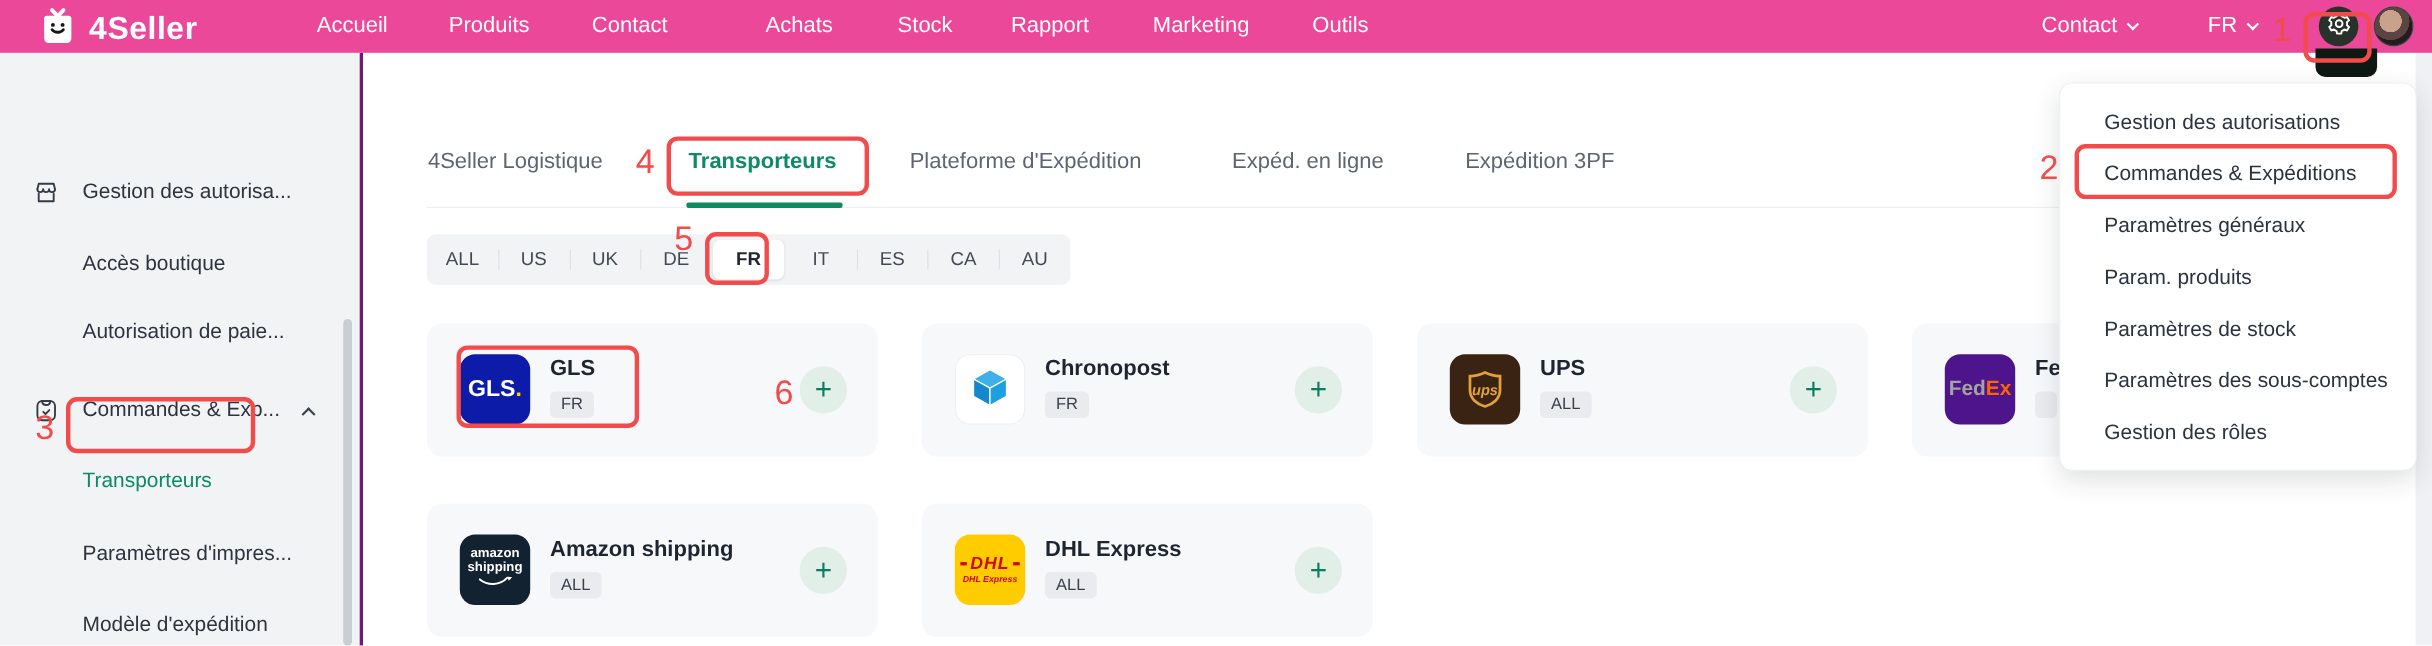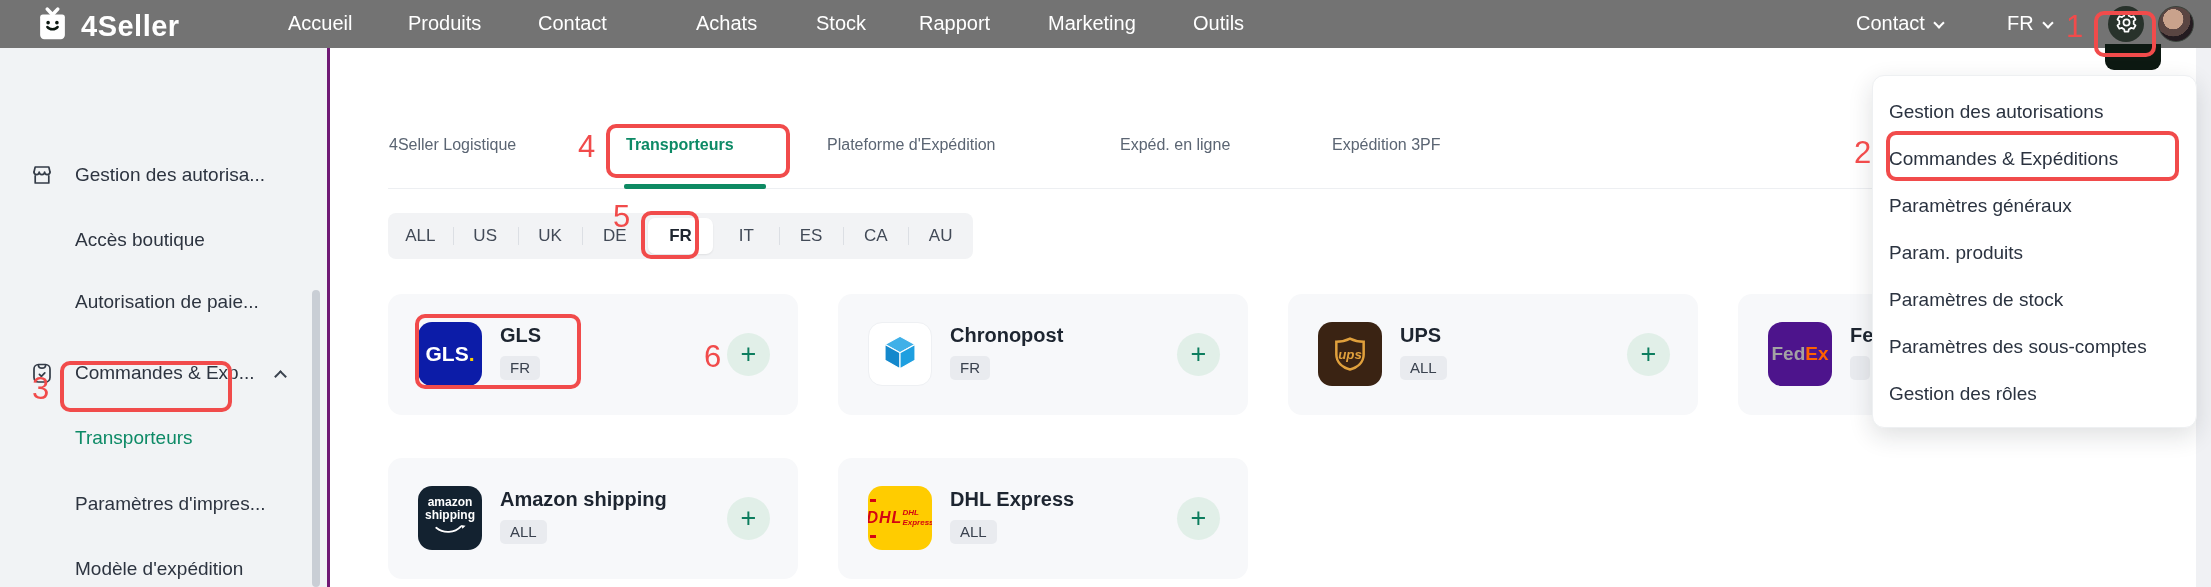--- a/index.html
+++ b/index.html
@@ -1,20 +1,20 @@
 <!DOCTYPE html>
 <html><head>
 <meta charset="utf-8">
 <style>
   html,body{margin:0;padding:0;background:#fff;}
   *{box-sizing:border-box;font-family:"Liberation Sans",sans-serif;}
   #app{position:relative;width:2211px;height:587px;overflow:hidden;background:#fff;}
 
   
-  .topbar{position:absolute;left:0;top:0;width:2211px;height:48px;background:#737373;z-index:30;}
+  .topbar{position:absolute;left:0;top:0;width:2211px;height:48px;background:#ec4899;z-index:30;}
   .logo{position:absolute;left:36px;top:6px;display:flex;align-items:center;gap:12px;}
   .logo-text{color:#fff;font-size:29px;font-weight:800;letter-spacing:.5px;}
   .nav-item{position:absolute;top:12px;color:#fff;font-size:20px;font-weight:500;white-space:nowrap;cursor:pointer;}
   .nv0{left:288px}.nv1{left:408px}.nv2{left:538px}.nv3{left:696px}
   .nv4{left:816px}.nv5{left:919px}.nv6{left:1048px}.nv7{left:1193px}
   .nav-right{position:absolute;top:12px;color:#fff;font-size:20px;font-weight:400;white-space:nowrap;cursor:pointer;}
   .contact{left:1856px}.lang{left:2007px}
   .chev{display:inline-block;width:8px;height:8px;border-right:2px solid #fff;border-bottom:2px solid #fff;transform:rotate(45deg);margin-left:10px;margin-bottom:4px;vertical-align:middle;}
   .gear-btn{position:absolute;left:2108px;top:6px;width:36px;height:36px;border-radius:50%;background:#28322b;display:flex;align-items:center;justify-content:center;cursor:pointer;}
   .gear-tail{position:absolute;left:2105px;top:44px;width:56px;height:26px;background:#0d1912;border-radius:0 0 9px 9px;z-index:35;}
@@ -23,21 +23,21 @@
 
   
   .sidebar{position:absolute;left:0;top:48px;width:330px;height:539px;background:#f1f3f5;border-right:3px solid #701a75;z-index:5;}
   .side-item{position:absolute;left:75px;font-size:19px;color:#2d3440;white-space:nowrap;cursor:pointer;line-height:24px;}
   .side-icon{position:absolute;left:30px;width:24px;height:24px;color:#333b47;}
   .side-item.green{color:#0d8a66;}
   .side-chev{position:absolute;left:276px;top:324px;width:9px;height:9px;border-right:2px solid #3a424e;border-bottom:2px solid #3a424e;transform:rotate(-135deg);}
   .side-scroll{position:absolute;left:312px;top:242px;width:8px;height:297px;border-radius:4px;background:#c9ced5;}
 
   
-  .tab{position:absolute;top:136px;font-size:16px;color:#5b6573;white-space:nowrap;cursor:pointer;}
+  .tab{position:absolute;top:136px;font-size:20px;color:#5b6573;white-space:nowrap;cursor:pointer;}
   .tb0{left:389px}.tb1{left:626px}.tb2{left:827px}.tb3{left:1120px}.tb4{left:1332px}
   .tab.active{color:#0d8a66;font-weight:700;}
   .tab-line{position:absolute;left:388px;top:188px;width:1790px;height:1px;background:#edeff2;}
   .tab-underline{position:absolute;left:624px;top:184px;width:142px;height:5px;background:#0e8a63;border-radius:2px;}
 
   
   .filters{position:absolute;left:388px;top:213px;width:585px;height:46px;background:#f2f3f5;border-radius:8px;display:flex;align-items:stretch;}
   .seg{flex:1;display:flex;align-items:center;justify-content:center;font-size:17px;font-weight:500;color:#424a57;cursor:pointer;position:relative;}
   .seg + .seg::before{content:"";position:absolute;left:0;top:14px;bottom:14px;width:1px;background:#dcdfe4;}
   .seg.active{background:#fff;border-radius:7px;margin:5px 1px;color:#1f2630;font-weight:700;box-shadow:0 1px 2px rgba(0,0,0,.08);}
@@ -52,28 +52,28 @@
   .cbadge{position:absolute;left:112px;top:62px;background:#e9ebef;border-radius:5px;padding:3px 10px;font-size:15px;color:#39414e;min-width:20px;min-height:24px;text-align:center;}
   .cplus{position:absolute;right:28px;top:39px;width:43px;height:43px;border-radius:50%;background:#e1efe8;color:#0c7d5e;display:flex;align-items:center;justify-content:center;font-size:27px;font-weight:400;cursor:pointer;line-height:1;}
   .lg-gls{background:#0c1ca8;color:#fff;font-weight:800;font-size:21px;}
   .lg-gls .dot{color:#ffd200;}
   .lg-chrono{background:#fff;border:1px solid #eef0f3;}
   .lg-ups{background:#3a2313;}
   .lg-fedex{background:#4d148c;font-weight:800;font-size:19px;}
   .lg-fedex .fed{color:#a3a3a3}.lg-fedex .ex{color:#ff6200}
   .lg-amazon{background:#132230;flex-direction:column;color:#fff;}
   .lg-amazon .al{font-size:12px;font-weight:700;line-height:13px;}
-  .lg-dhl{background:#ffcc00;flex-direction:row;}
+  .lg-dhl{background:#ffcc00;flex-direction:column;}
   .dhl-word{color:#d40511;font-weight:800;font-style:italic;font-size:16px;letter-spacing:1px;line-height:18px;}
   .dhl-word::before,.dhl-word::after{content:"";display:inline-block;width:6px;height:3px;background:#d40511;margin:0 3px;vertical-align:middle;}
   .dhl-sub{color:#d40511;font-weight:700;font-style:italic;font-size:8px;line-height:10px;}
 
   
   .menu{position:absolute;left:1872px;top:75px;width:325px;height:353px;background:#fff;border:1px solid #eef0f2;border-radius:12px;box-shadow:0 8px 24px rgba(31,35,41,.14);z-index:50;padding:12px 0;}
-  .menu-item{height:47px;line-height:47px;padding-left:16px;font-size:19px;color:#2b3340;white-space:nowrap;cursor:pointer;}
+  .menu-item{height:47px;line-height:47px;padding-left:40px;font-size:19px;color:#2b3340;white-space:nowrap;cursor:pointer;}
 
   
   .pg-scroll{position:absolute;left:2196px;top:48px;width:15px;height:539px;background:#f0f1f4;z-index:10;}
 
   
   .ann{position:absolute;color:#f14b4b;font-size:31px;font-weight:500;z-index:70;line-height:34px;}
   .a1{left:2066px;top:10px}.a2{left:1854px;top:136px}.a3{left:32px;top:372px}
   .a4{left:578px;top:130px}.a5{left:613px;top:200px}.a6{left:704px;top:340px}
   .rbox{position:absolute;border:4px solid #f14b4b;border-radius:10px;z-index:70;pointer-events:none;}
   .rb-gear{left:2094px;top:11px;width:62px;height:46px;}

